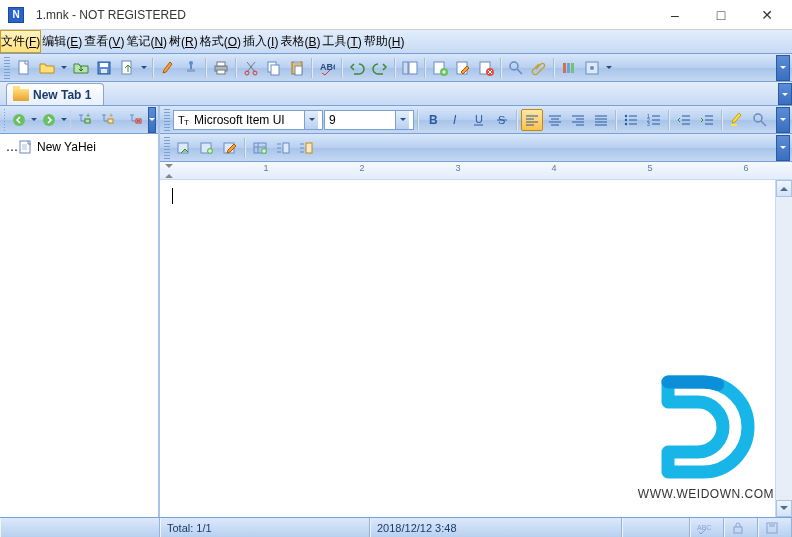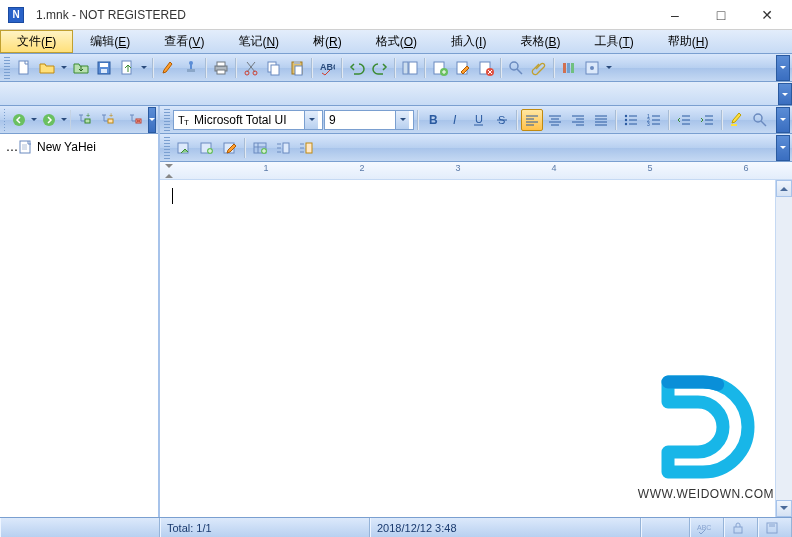--- a/index.html
+++ b/index.html
@@ -6,21 +6,21 @@
 body { width:792px; height:537px; background:#fff; overflow:hidden; position:relative; }
 
 
 .titlebar { height:30px; background:#fff; border-bottom:1px solid #d0d0d0; display:flex; align-items:center; padding:0 2px 0 8px; font-size:12px; color:#333; }
 .titlebar .appicon { width:16px; height:16px; background:#2962c8; border:1px solid #1a4aa0; display:flex; align-items:center; justify-content:center; color:#fff; font-weight:bold; font-size:10px; margin-right:6px; }
 .titlebar .title { flex:1;margin-left:6px; }
 .titlebar .winbtn { width:46px; height:30px; display:flex; align-items:center; justify-content:center; font-size:14px; color:#333; }
 
 
 .menubar { height:24px; background:linear-gradient(#e3edfb,#c7dbf5); border-bottom:1px solid #7a9fd0; display:flex; align-items:stretch; font-size:12px; }
-.menubar .menuitem { padding:0 16px; display:flex; align-items:center; cursor:default; border:1px solid transparent; }
+.menubar .menuitem { padding:0 0; display:flex; align-items:center; cursor:default; border:1px solid transparent; }
 .menubar .menuitem.active { background:linear-gradient(#fff3c4,#ffe07a); border:1px solid #c0a030; }
 .menubar .menuitem u { text-decoration:underline; }
 
 
 .toolbar { height:28px; background:linear-gradient(#d9e7fb,#b8d0f0 50%,#a7c3ea 51%,#c5d9f3); border-bottom:1px solid #7a9fd0; display:flex; align-items:center; padding:0 2px; gap:1px; }
 .tbtn { min-width:22px; height:22px; border:1px solid transparent; border-radius:2px; display:flex; align-items:center; justify-content:center; position:relative; }
 .tbtn svg { width:16px; height:16px; }
 .tsep { width:2px; height:20px; margin:0 2px; background:linear-gradient(to right,#8aa6c8,#fff); }
 .tgrip { width:6px; height:22px; background:repeating-linear-gradient(to bottom,#7a9fd0 0 1px,transparent 1px 3px); margin:0 2px; }
 .tdrop { width:10px; display:flex; align-items:center; justify-content:center; }
@@ -254,20 +254,24 @@
       <svg viewBox="0 0 16 16">
         <rect x="2" y="2" width="12" height="12" fill="#dce9fb" stroke="#6a8abf"></rect>
         <circle cx="8" cy="8" r="2" fill="#6a8abf"></circle>
       </svg>
     </div>
     <div class="tdrop"></div>
   <div class="tover"></div>
 </div>
 
 <div class="tabstrip">
+  <div class="tab">
+    <div class="folder"></div>
+    <span>New Tab 1</span>
+  </div>
   <div class="tover"></div>
 </div>
 
 <div class="mainrow">
 
   <div class="sidebar">
     <div class="sidetools">
       <div class="tgrip"></div>
       <div class="tbtn">
           <svg viewBox="0 0 16 16">
@@ -323,21 +327,21 @@
 
   <div class="editor">
 
     <div class="fmt-toolbar">
       <div class="tgrip"></div>
       <div class="fontbox name">
         <svg width="12" height="12">
             <text x="0" y="10" font-size="11" font-family="serif">T</text>
             <text x="6" y="11" font-size="8">T</text>
           </svg>
-        <span>Microsoft Total UI</span>
+        <span>Microsoft Item UI</span>
         <div class="dd"></div>
       </div>
       <div class="fontbox size">
         <span>9</span>
         <div class="dd"></div>
       </div>
       <div class="tsep"></div>
       <div class="tbtn">
           <svg viewBox="0 0 16 16">
             <text x="4" y="12" font-size="12" font-weight="bold" fill="#2a5aa0">B</text>
@@ -490,21 +494,21 @@
         <div class="sbtn up"></div>
         <div class="sbtn dn"></div>
       </div>
     </div>
   </div>
 </div>
 
 <div class="statusbar">
   <div class="cell" style="width:160px"></div>
   <div class="cell" style="width:210px">Total: 1/1</div>
-  <div class="cell" style="width:271px">2018/12/12 3:48</div>
+  <div class="cell" style="width:252px">2018/12/12 3:48</div>
   <div class="cell" style="flex:1"></div>
   <div class="cell icon" style="width:34px">
       <svg viewBox="0 0 14 14">
         <text x="0" y="9" font-size="7" fill="#6a8abf">ABC</text>
         <path d="M2 11l2 2 4-4" stroke="#6a8abf" fill="none"></path>
       </svg>
     </div>
   <div class="cell icon" style="width:34px">
       <svg viewBox="0 0 14 14">
         <rect x="3" y="6" width="8" height="6" fill="none" stroke="#6a8abf"></rect>

